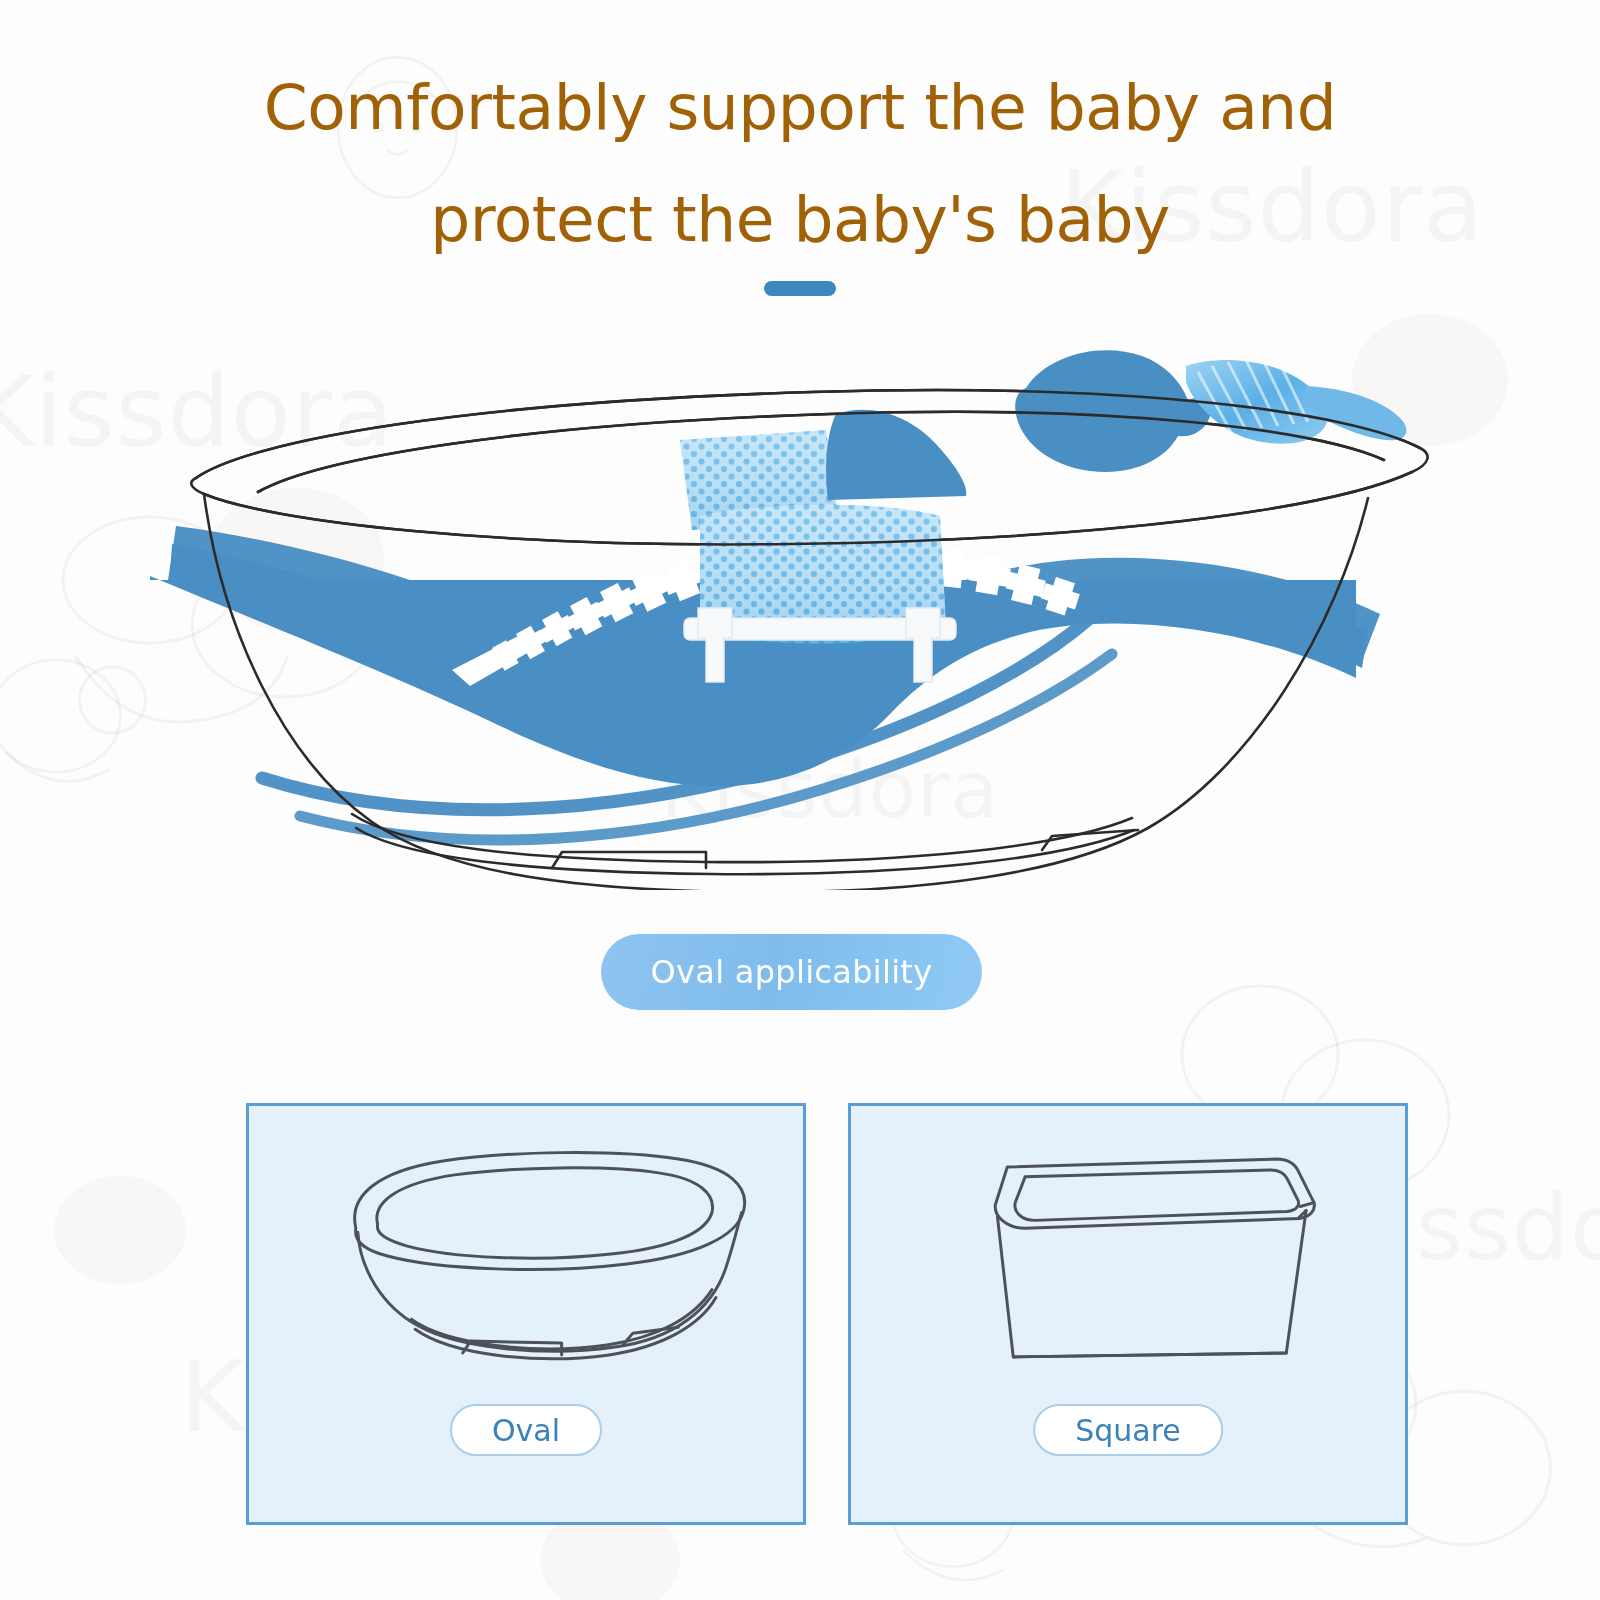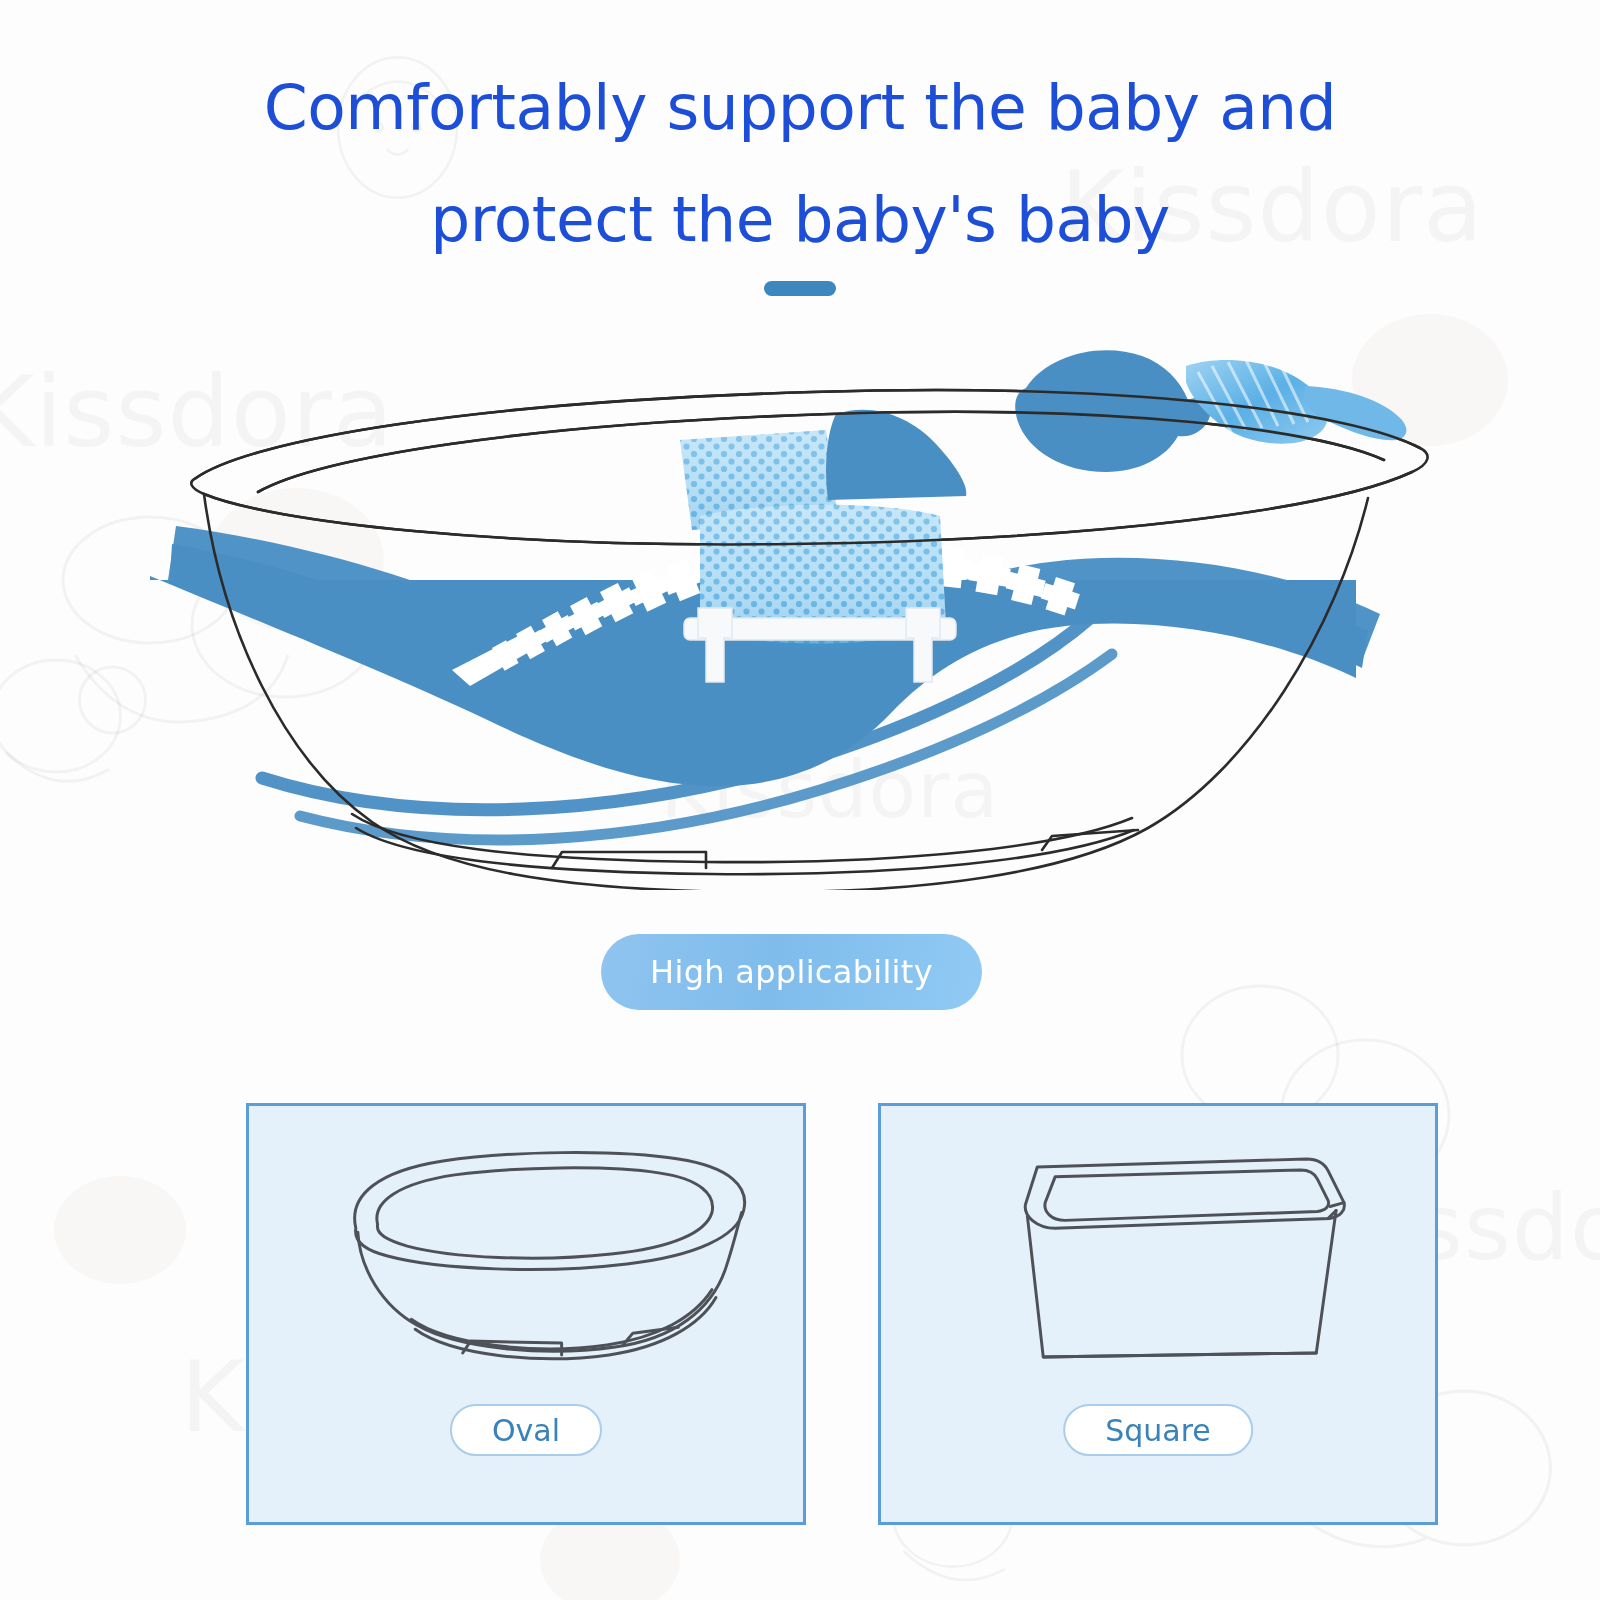--- a/index.html
+++ b/index.html
@@ -23,21 +23,21 @@
     white-space:nowrap;
     letter-spacing:1px;
   }
 
   
   .title-block{position:absolute;left:0;top:52px;width:1600px;text-align:center;}
   .title-line{
     font-family:"DejaVu Sans", sans-serif;
     font-size:63px;
     line-height:1.78;
-    color:#1d4ed8;
+    color:#a16207;
     font-weight:400;
     letter-spacing:-0.5px;
   }
   .title-rule{
     position:absolute;left:764px;top:281px;
     width:72px;height:15px;border-radius:8px;
     background:#3c87bd;
   }
 
   
@@ -54,21 +54,21 @@
     color:#ffffff;font-size:32px;font-weight:400;
     font-family:"DejaVu Sans", sans-serif;letter-spacing:.3px;
   }
 
   
   .card{
     position:absolute;top:1103px;width:560px;height:422px;
     background:#e4f0fa;border:3px solid #5b9ed7;box-sizing:border-box;
   }
   #card-oval{left:246px;}
-  #card-square{left:848px;margin-left:30px;}
+  #card-square{left:848px;}
   .card-art{position:absolute;left:0;top:0;width:100%;height:300px;}
   .card-pill{
     position:absolute;left:50%;transform:translateX(-50%);
     top:298px;height:52px;border-radius:26px;
     background:#ffffff;border:2px solid #a9cdea;
     display:flex;align-items:center;justify-content:center;
     padding:12px 40px;box-sizing:border-box;
   }
   .card-pill span{
     color:#3a82b8;font-size:30px;font-weight:400;
@@ -356,21 +356,21 @@
 
       <g fill="none" stroke="#2b2b2b" stroke-width="2.6" stroke-linecap="round">
         <path d="M196 148 C250 110 470 72 812 62 C1130 52 1352 82 1420 118"></path>
         <path d="M204 164 C272 192 500 218 790 214 C1096 210 1330 180 1412 142"></path>
         <path d="M258 162 C318 128 520 94 830 84 C1120 74 1318 100 1384 130"></path>
       </g>
     </svg>
   </div>
 
   <div class="pill-main">
-    <span>High applicability</span>
+    <span>Oval applicability</span>
   </div>
 
   <div class="card" id="card-oval">
     <svg class="card-art" viewBox="0 0 560 300">
       <g fill="none" stroke="#4e5258" stroke-width="3" stroke-linejoin="round" stroke-linecap="round">
 
         <path d="M108 122
                  C100 88 132 64 196 54
                  C262 44 372 42 434 52
                  C486 60 506 80 500 104

